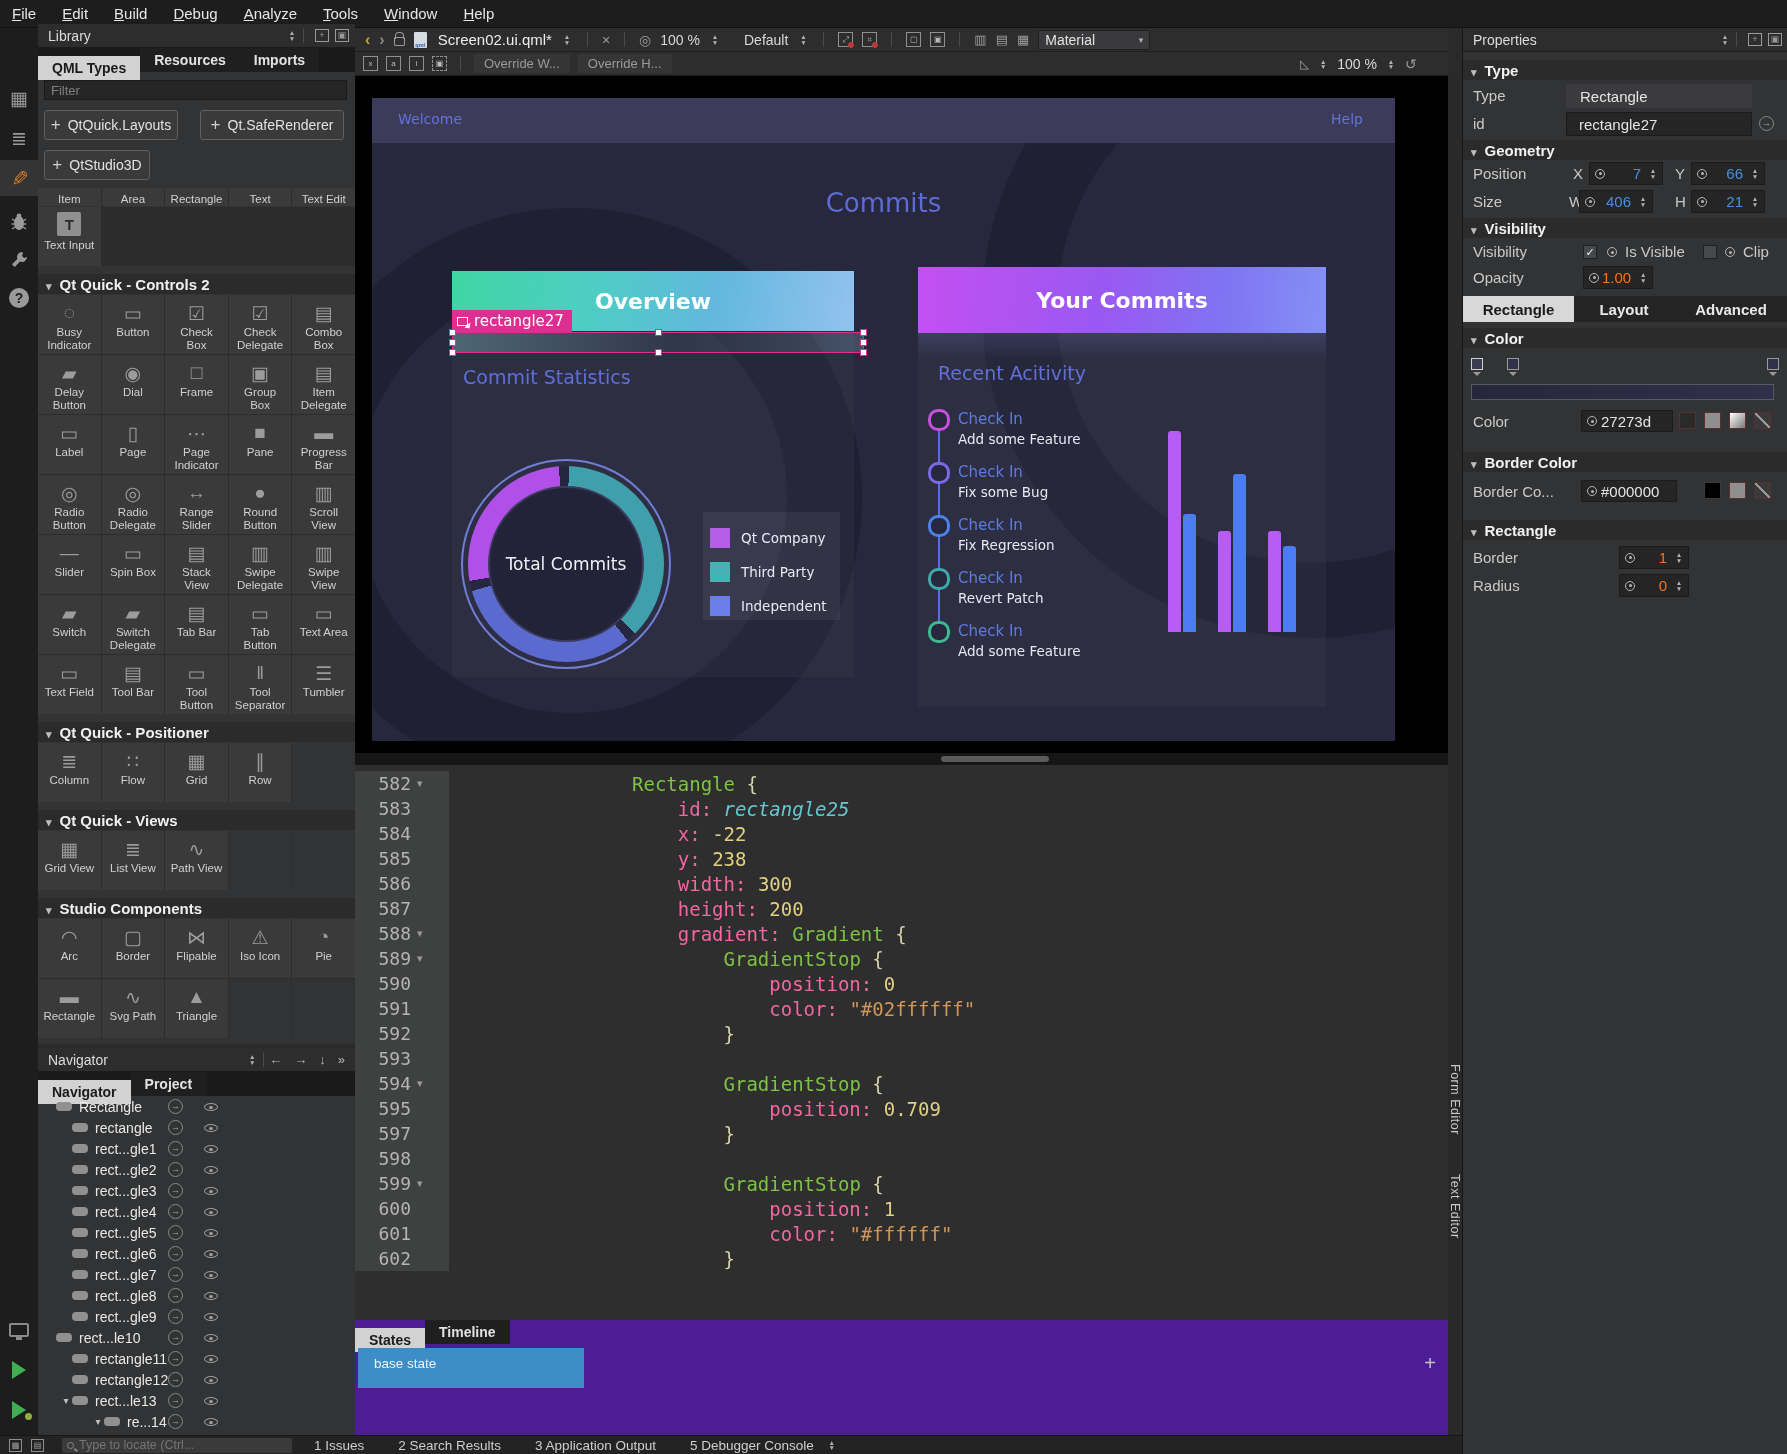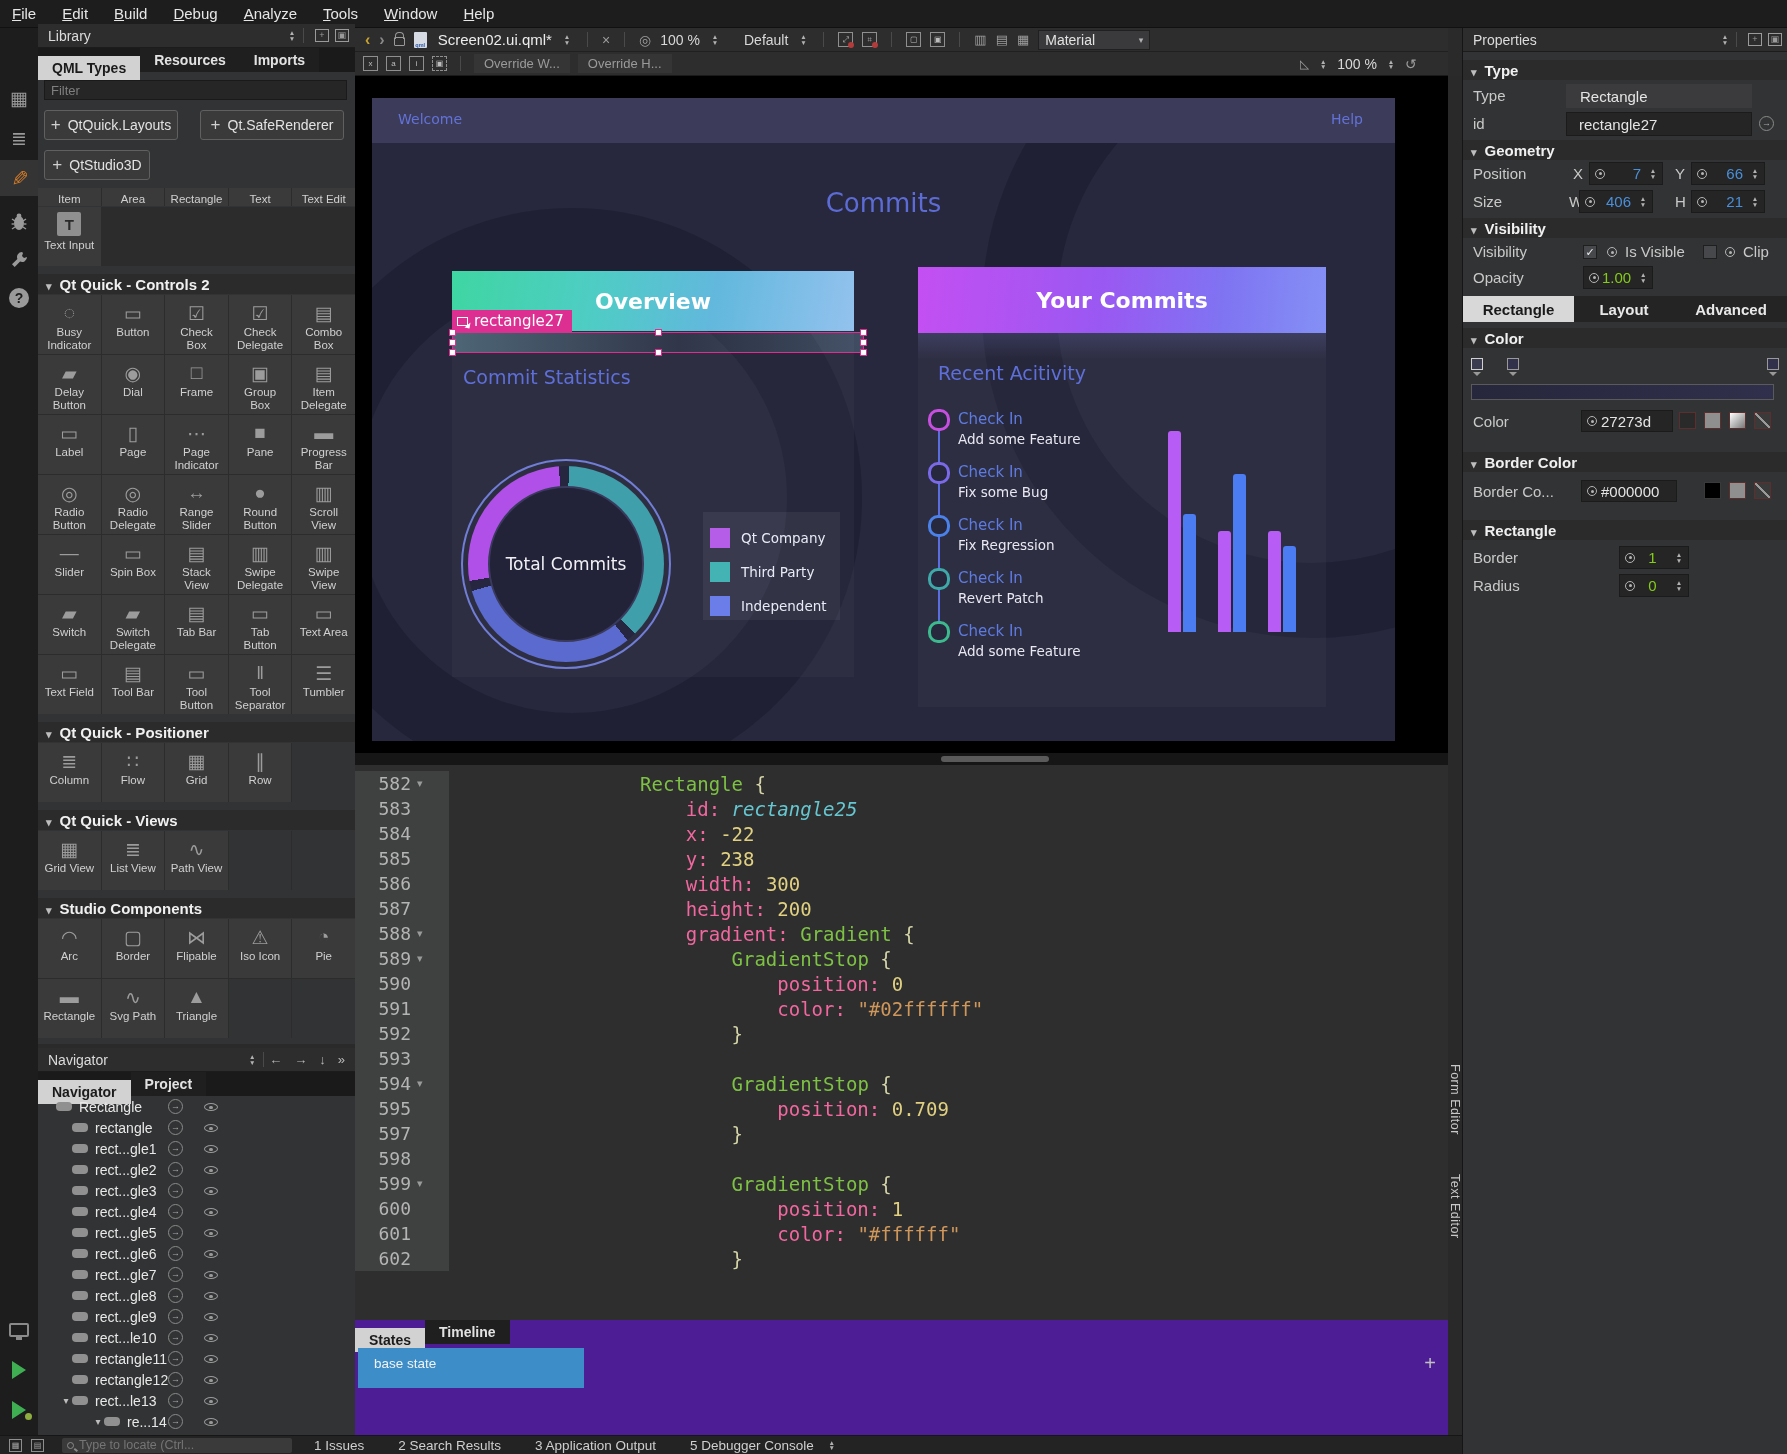--- a/index.html
+++ b/index.html
@@ -143,21 +143,21 @@
   #form-editor-vlabel { top:988px; }
   #text-editor-vlabel { top:1098px; }
 
   
   #code-editor { position:absolute; left:355px; top:765px; width:1093px; height:555px; background:#2e2e2f; overflow:hidden; font-family:"DejaVu Sans Mono", monospace; }
   #code-lines { position:absolute; left:0; top:6px; width:1093px; }
   .code-line { display:flex; height:25px; align-items:center; }
   .gut { width:94px; height:25px; background:#3f4040; display:flex; align-items:center; flex:none; }
   .lnum { width:62px; text-align:right; color:#b4b4b4; font-size:18px; padding-right:6px; }
   .fold { width:24px; font-size:11px; color:#9a9a9a; font-family:"Liberation Sans", sans-serif; }
-  .code { white-space:pre; font-size:19px; padding-left:8px; color:#d8d8d8; }
+  .code { white-space:pre; font-size:19px; color:#d8d8d8; }
   .tk-type { color:#7ec244; }
   .tk-prop { color:#f2679e; }
   .tk-num { color:#e0d080; }
   .tk-idval { color:#66c7d1; font-style:italic; }
   .tk-str { color:#d0975a; }
   .tk-brace { color:#d5d5a8; }
 
   
   #states-panel { position:absolute; left:355px; top:1320px; width:1093px; height:115px; background:#4c1d95; }
   #states-tabs { display:flex; height:25px; }
@@ -180,21 +180,21 @@
   #prop-header { position:absolute; left:0; top:0; width:325px; }
   .p-sec { position:absolute; left:0; width:325px; height:20px; background:#2b2b2c; display:flex; align-items:center; gap:8px; padding-left:8px; font-weight:bold; color:#f0f0f0; }
   .p-row { position:absolute; left:0; width:325px; height:24px; color:#c9c9c9; }
   .p-lab { position:absolute; left:10px; top:3px; }
   .p-field { position:absolute; height:24px; background:#252526; border:1px solid #1b1b1c; display:flex; align-items:center; padding-left:12px; color:#e4e4e4; }
   .p-field-filled { position:absolute; height:24px; background:#3b3b3d; display:flex; align-items:center; padding-left:14px; color:#e4e4e4; }
   .bdot { width:10px; height:10px; border:1px solid #b5b5b5; border-radius:50%; position:relative; flex:none; display:inline-block; }
   .bdot::after { content:""; position:absolute; inset:2.5px; border-radius:50%; background:#b5b5b5; }
   .spinbox { position:absolute; height:23px; background:#252526; border:1px solid #1b1b1c; display:flex; align-items:center; padding:0 3px 0 5px; gap:3px; }
   .sval { flex:1; text-align:right; color:#4a90d9; padding-right:3px; }
-  .sval.white { color:#84cc16;text-align:center; }
+  .sval.white { color:#f97316; }
   .checkbox { width:14px; height:14px; background:#46484c; border:1px solid #1f1f20; position:absolute; top:5px; color:#f0f0f0; font-size:11px; line-height:13px; text-align:center; }
   .ptabs { position:absolute; left:0; width:325px; height:26px; display:flex; }
   .ptab { height:26px; display:flex; align-items:center; justify-content:center; font-weight:bold; font-size:15px; background:#242425; color:#e8e8e8; }
   .ptab.active { background:#d8d8d8; color:#1a1a1a; }
   .ptab:nth-child(1){ width:111px; } .ptab:nth-child(2){ width:100px; } .ptab:nth-child(3){ width:114px; }
   .gstop { position:absolute; width:12px; height:12px; border:1px solid #999; background:#31314c; }
   .gstop.first { border-color:#d0d0d0; background:#3c3c50; }
   .gstop::after { content:""; position:absolute; top:13px; left:1px; border:4px solid transparent; border-top-color:#999; }
   #g-strip { position:absolute; left:8px; top:352px; width:303px; height:16px; border:1px solid #5a5a5a; background:linear-gradient(90deg,#26263c,#30304c); }
   .sw { position:absolute; width:17px; height:17px; border:1px solid #5c2e2e; top:2px; }
@@ -643,21 +643,21 @@
           <span class="nav-export"></span>
           <span class="nav-eye"></span>
         </div>
         <div class="nav-row" style="padding-left: 22px;">
           <span class="nav-caret"></span>
           <span class="nav-swatch"></span>
           <span>rect...gle9</span>
           <span class="nav-export"></span>
           <span class="nav-eye"></span>
         </div>
-        <div class="nav-row" style="padding-left: 22px;">
+        <div class="nav-row" style="padding-left: 6px;">
           <span class="nav-caret"></span>
           <span class="nav-swatch"></span>
           <span>rect...le10</span>
           <span class="nav-export"></span>
           <span class="nav-eye"></span>
         </div>
         <div class="nav-row" style="padding-left: 22px;">
           <span class="nav-caret"></span>
           <span class="nav-swatch"></span>
           <span>rectangle11</span>

